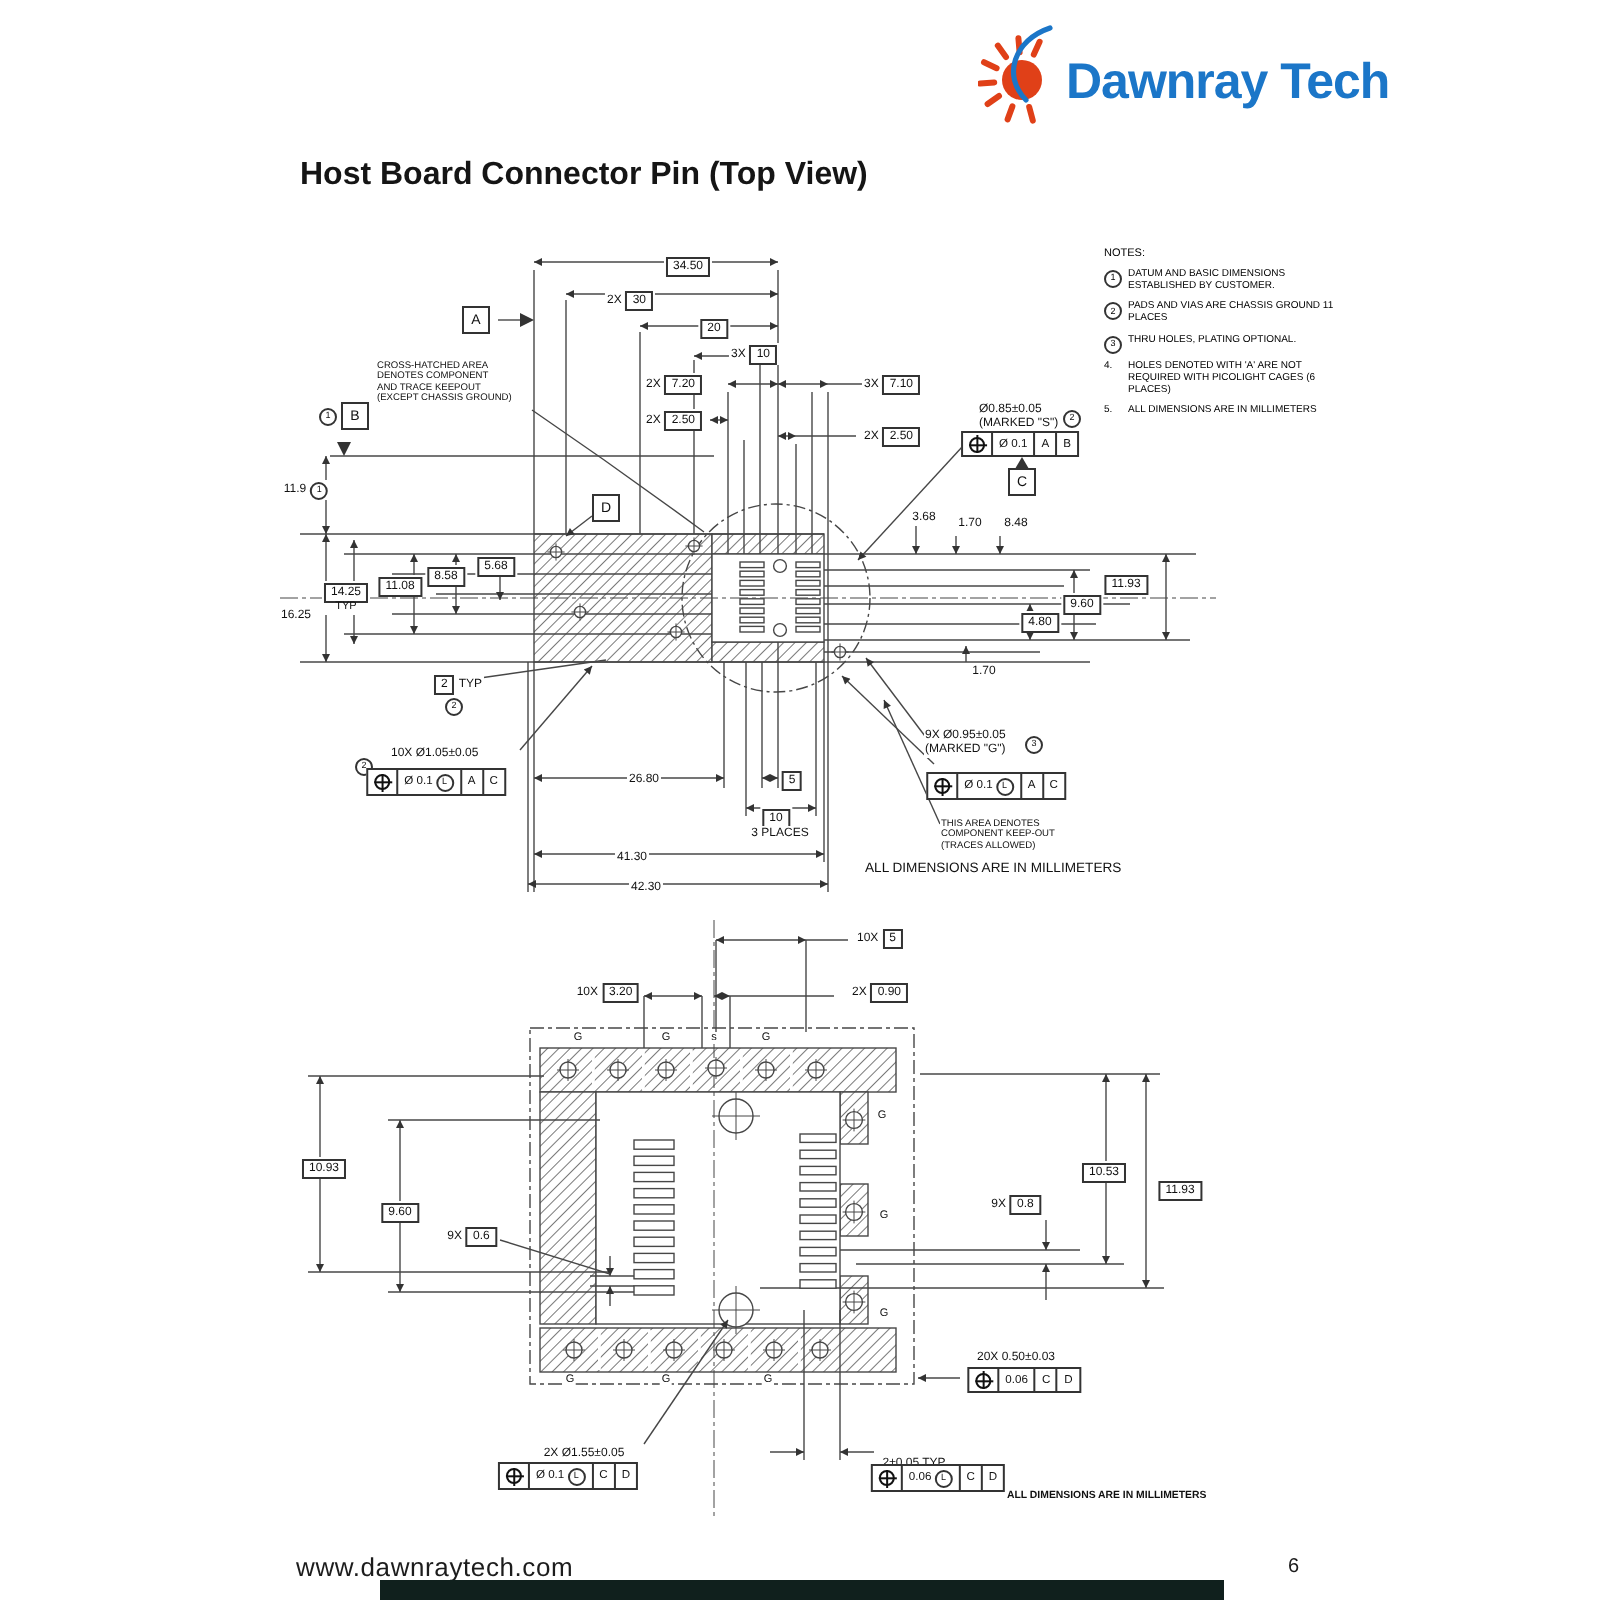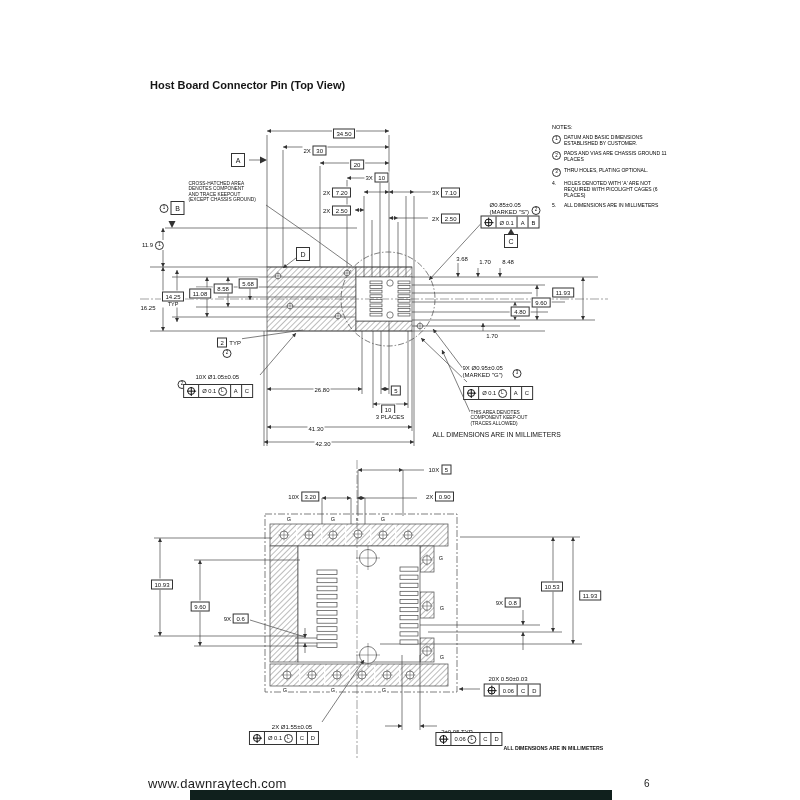--- a/index.html
+++ b/index.html
@@ -1,18 +1,18 @@
 <!DOCTYPE html>
 <html><head>
 <meta charset="utf-8">
 <style>
   html,body{margin:0;padding:0;background:#ececec;}
   .page{position:relative;width:800px;height:800px;background:#fff;overflow:hidden;
         font-family:"Liberation Sans",sans-serif;outline:1px solid #ddd;}
-  .page-title{position:absolute;left:150px;top:79px;font-size:11px;font-weight:bold;color:#151515;}
+  .page-title{position:absolute;left:150px;top:79px;font-size:16px;font-weight:bold;color:#151515;}
   
   .logo{position:absolute;left:489px;top:10px;width:190px;height:62px;}
   .brand-text{position:absolute;left:44px;top:17px;font-size:25px;font-weight:bold;color:#1b76c8;
               white-space:nowrap;letter-spacing:-0.5px;}
   
   #anno{position:absolute;left:0;top:0;width:800px;height:800px;color:#111;}
   .dim{position:absolute;transform:translate(-50%,-50%);display:flex;align-items:center;gap:2px;
        font-size:6px;line-height:1;white-space:nowrap;background:#fff;padding:0.5px 1px;z-index:3;}
   .bx{border:0.8px solid #333;padding:1px 2.5px;background:#fff;}
   .pv{padding:0.5px 0;}
@@ -42,20 +42,37 @@
   
   .footer-url{position:absolute;left:148px;top:776px;font-size:13px;color:#1c1c1c;letter-spacing:0.3px;}
   .page-num{position:absolute;left:644px;top:778px;font-size:10px;color:#1c1c1c;}
   .bottom-band{position:absolute;left:190px;top:790px;width:422px;height:10px;background:#10201d;}
 </style>
 </head>
 <body>
 
 <div class="page">
 
+  <div class="logo">
+    <svg width="48" height="58" viewBox="0 0 48 58">
+      <g stroke="#e04018" stroke-width="3" stroke-linecap="round">
+        <line x1="27.9" y1="17.3" x2="30.8" y2="10.9"></line>
+        <line x1="20.8" y1="16.1" x2="20.2" y2="9.1"></line>
+        <line x1="14" y1="18.5" x2="9.9" y2="12.8"></line>
+        <line x1="9.3" y1="24.1" x2="3" y2="21.1"></line>
+        <line x1="8.1" y1="31.2" x2="1.1" y2="31.8"></line>
+        <line x1="10.5" y1="38" x2="4.8" y2="42"></line>
+        <line x1="17.2" y1="43.2" x2="14.8" y2="49.7"></line>
+        <line x1="25.6" y1="43.5" x2="27.4" y2="50.3"></line>
+      </g>
+      <circle cx="22" cy="30" r="10" fill="#e04018"></circle>
+      <path d="M36 4 C18 10 12 28 24 40" fill="none" stroke="#1b76c8" stroke-width="2.6" stroke-linecap="round"></path>
+    </svg>
+    <span class="brand-text">Dawnray Tech</span>
+  </div>
 
   <div class="page-title">Host Board Connector Pin (Top View)</div>
 
   <svg id="cad" width="800" height="800" viewBox="0 0 800 800" style="position:absolute;left:0;top:0;">
     <defs>
       <pattern id="hp" width="4" height="4" patternUnits="userSpaceOnUse" patternTransform="rotate(-45)">
         <rect width="4" height="4" fill="#fff"></rect>
         <line x1="0" y1="0" x2="4" y2="0" stroke="#6a6a6a" stroke-width="0.9"></line>
       </pattern>
       <marker id="ar" viewBox="0 0 10 10" refX="10" refY="5" markerWidth="5" markerHeight="4" markerUnits="userSpaceOnUse" orient="auto-start-reverse">

